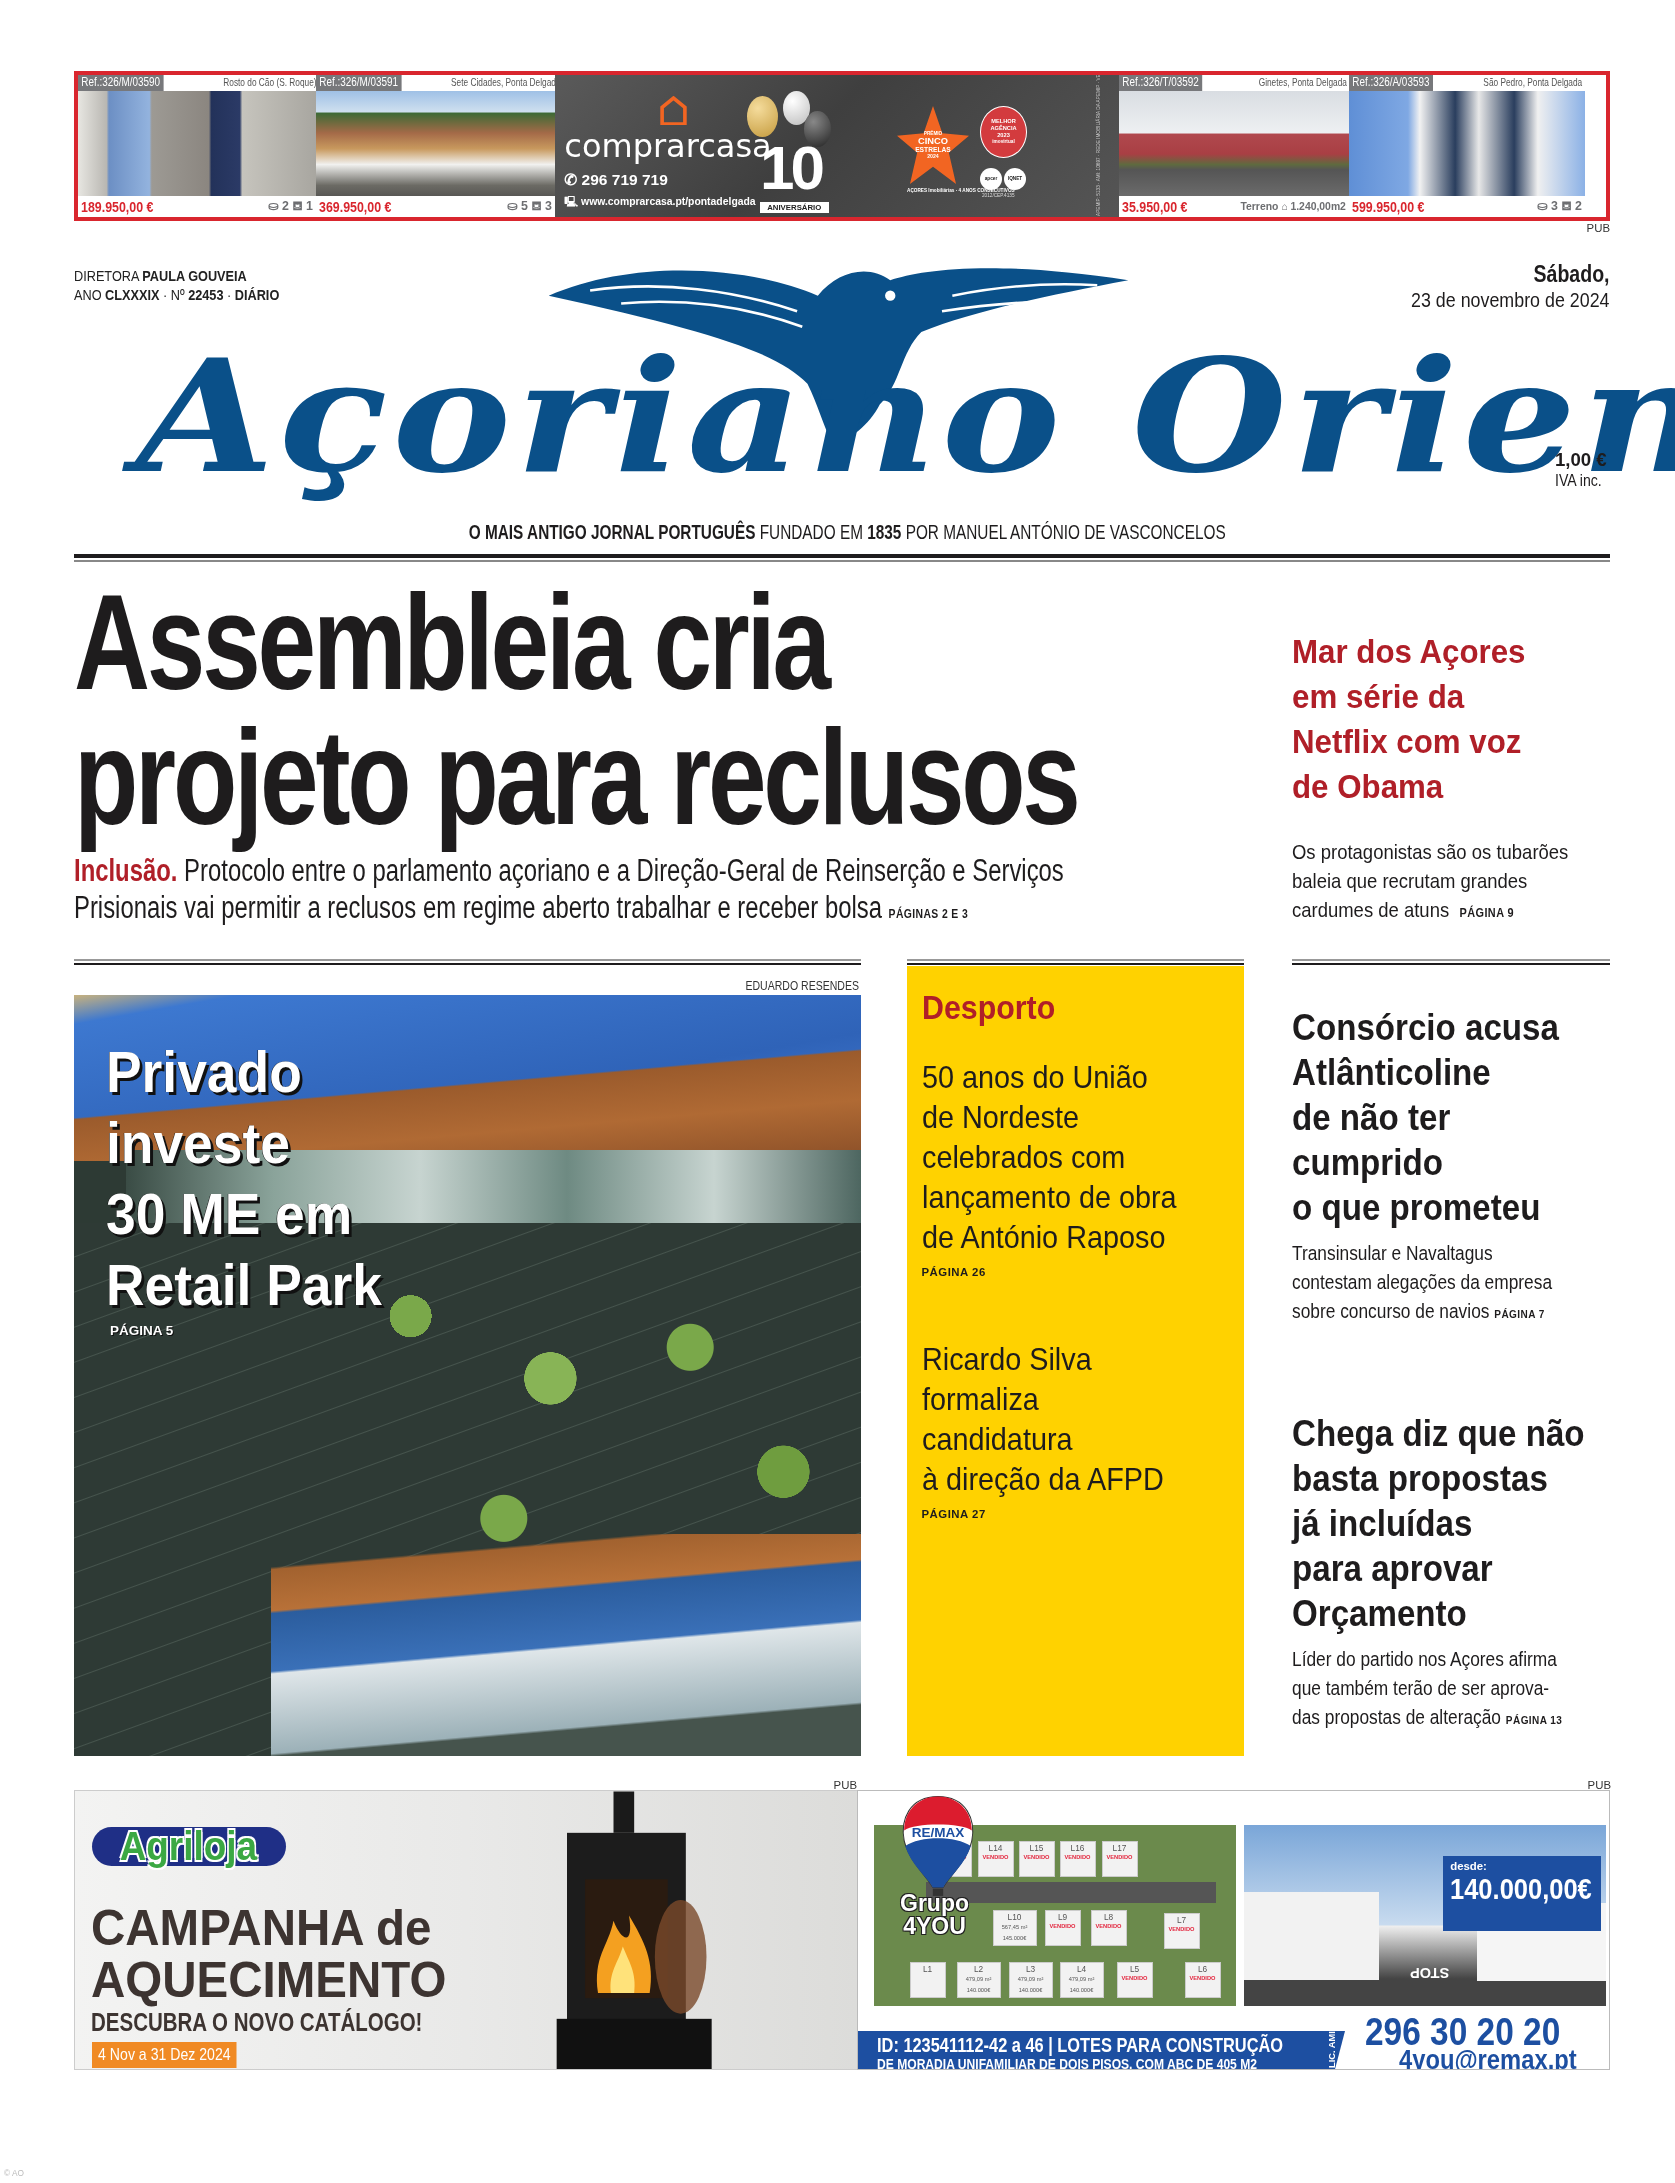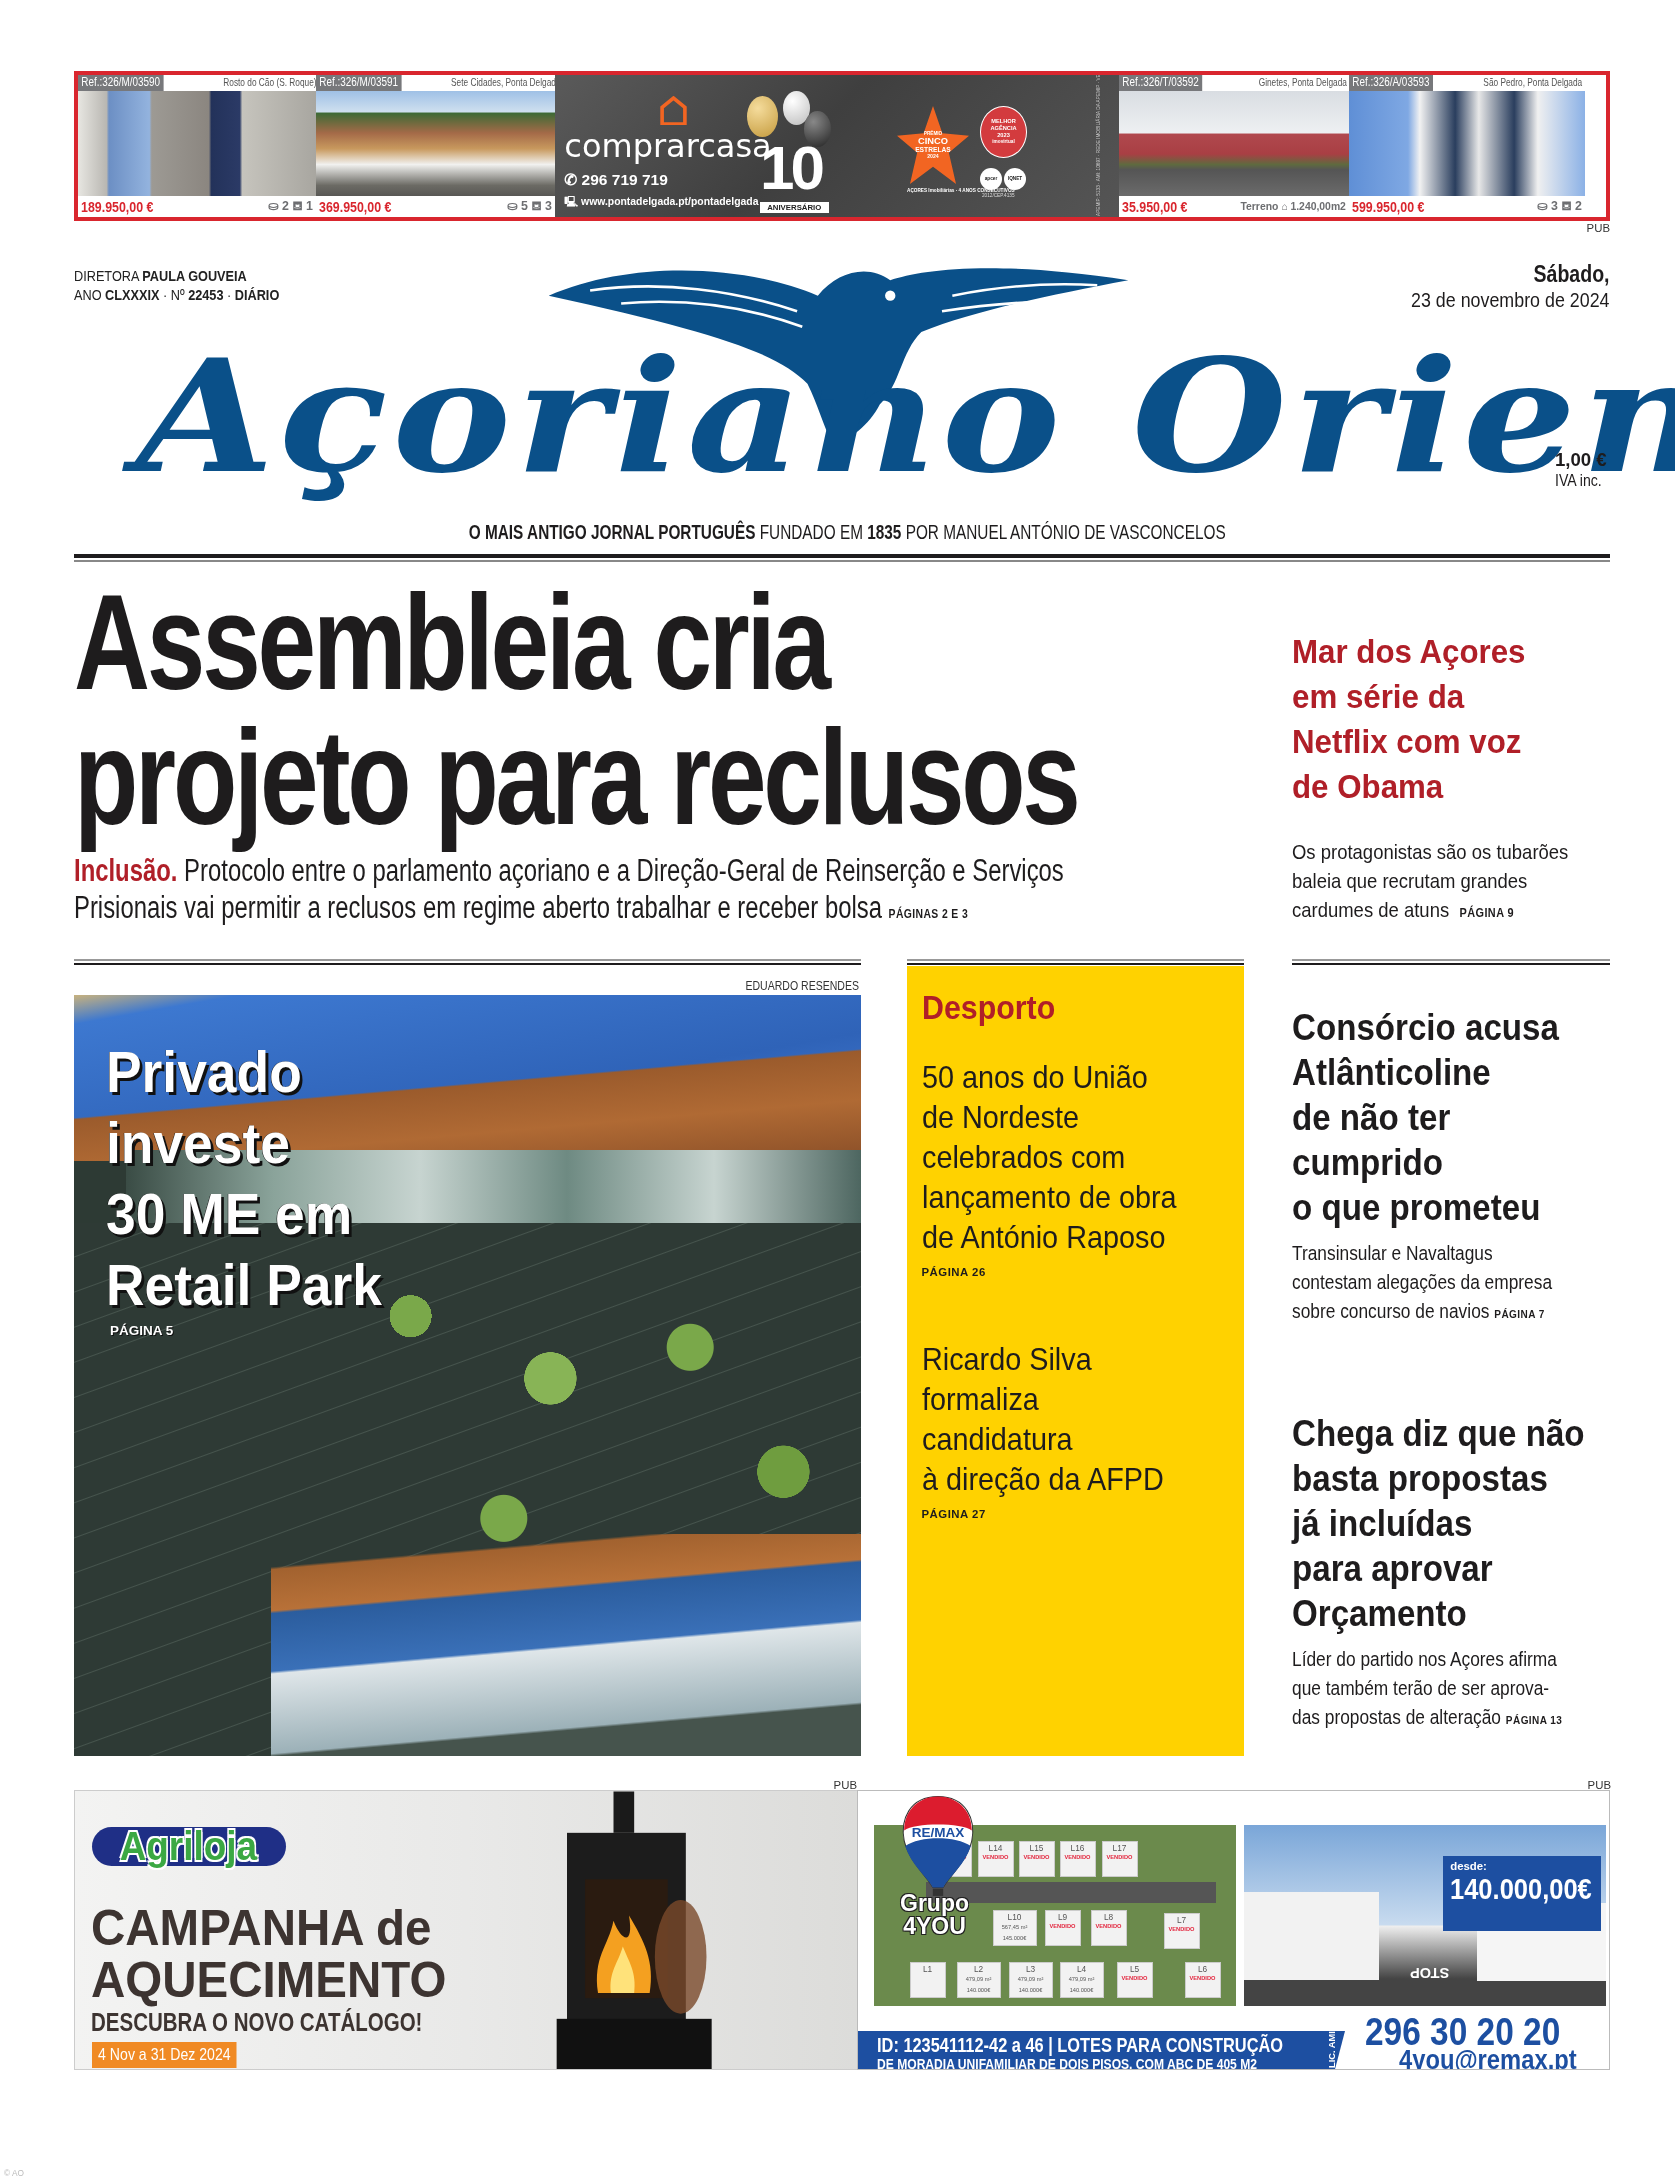--- a/index.html
+++ b/index.html
@@ -126,21 +126,21 @@
       <span class="specs"><span>⛀</span> <span>5</span> <span>⛾</span> <span>3</span></span>
     </div>
   </div>
 
   <div class="brand-panel">
     <svg class="abs" style="left:104px; top:21px;" width="29" height="29" viewBox="0 0 56 56">
         <path d="M6 54 V22 L28 4 L50 22 V54 Z" fill="none" stroke="#f26522" stroke-width="7"></path>
       </svg>
     <div class="abs" style="left:9.3px; top:52px; color:#fff; font-size:32px; font-family:'DejaVu Sans',sans-serif;">comprarcasa.</div>
     <div class="abs" style="left:9.3px; top:96px; color:#fff; font-weight:bold; font-size:15.5px;"><span>✆</span> <span>296 719 719</span></div>
-    <div class="abs" style="left:9.3px; top:119px; color:#fff; font-weight:bold; font-size:10.4px;"><span>🖳</span> <span>www.pontadelgada.pt/pontadelgada</span></div>
+    <div class="abs" style="left:9.3px; top:119px; color:#fff; font-weight:bold; font-size:10.4px;"><span>🖳</span> <span>www.comprarcasa.pt/pontadelgada</span></div>
     <div class="abs" style="left:192px; top:21px; width:31px; height:41px; border-radius:50%; background:radial-gradient(circle at 35% 30%,#f5dc9c,#c49a3c);"></div>
     <div class="abs" style="left:228px; top:15.5px; width:27px; height:34px; border-radius:50%; background:radial-gradient(circle at 35% 30%,#fff,#bbb);"></div>
     <div class="abs" style="left:249px; top:36px; width:27px; height:36px; border-radius:50%; background:radial-gradient(circle at 35% 30%,#888,#222);"></div>
     <div class="abs" style="left:205px; top:57px; color:#fff; font-weight:bold; font-size:62px; letter-spacing:-4.1px;">10</div>
     <div class="abs" style="left:205px; top:127px; background:#fff; color:#222; font-weight:bold; font-size:7.8px; padding:1px 7.2px;">ANIVERSÁRIO</div>
     <div class="abs" style="left:342px; top:31px; width:72px; height:78px; background:#f26522; clip-path:polygon(50% 0%,63% 35%,100% 38%,72% 60%,82% 100%,50% 78%,18% 100%,28% 60%,0% 38%,37% 35%); display:flex; flex-direction:column; align-items:center; justify-content:center; color:#fff; font-weight:bold;">
       <span style="font-size:4.7px;">PRÉMIO</span>
       <span style="font-size:9.3px;">CINCO</span>
       <span style="font-size:6.7px;">ESTRELAS</span>
       <span style="font-size:5.2px;">2024</span>

